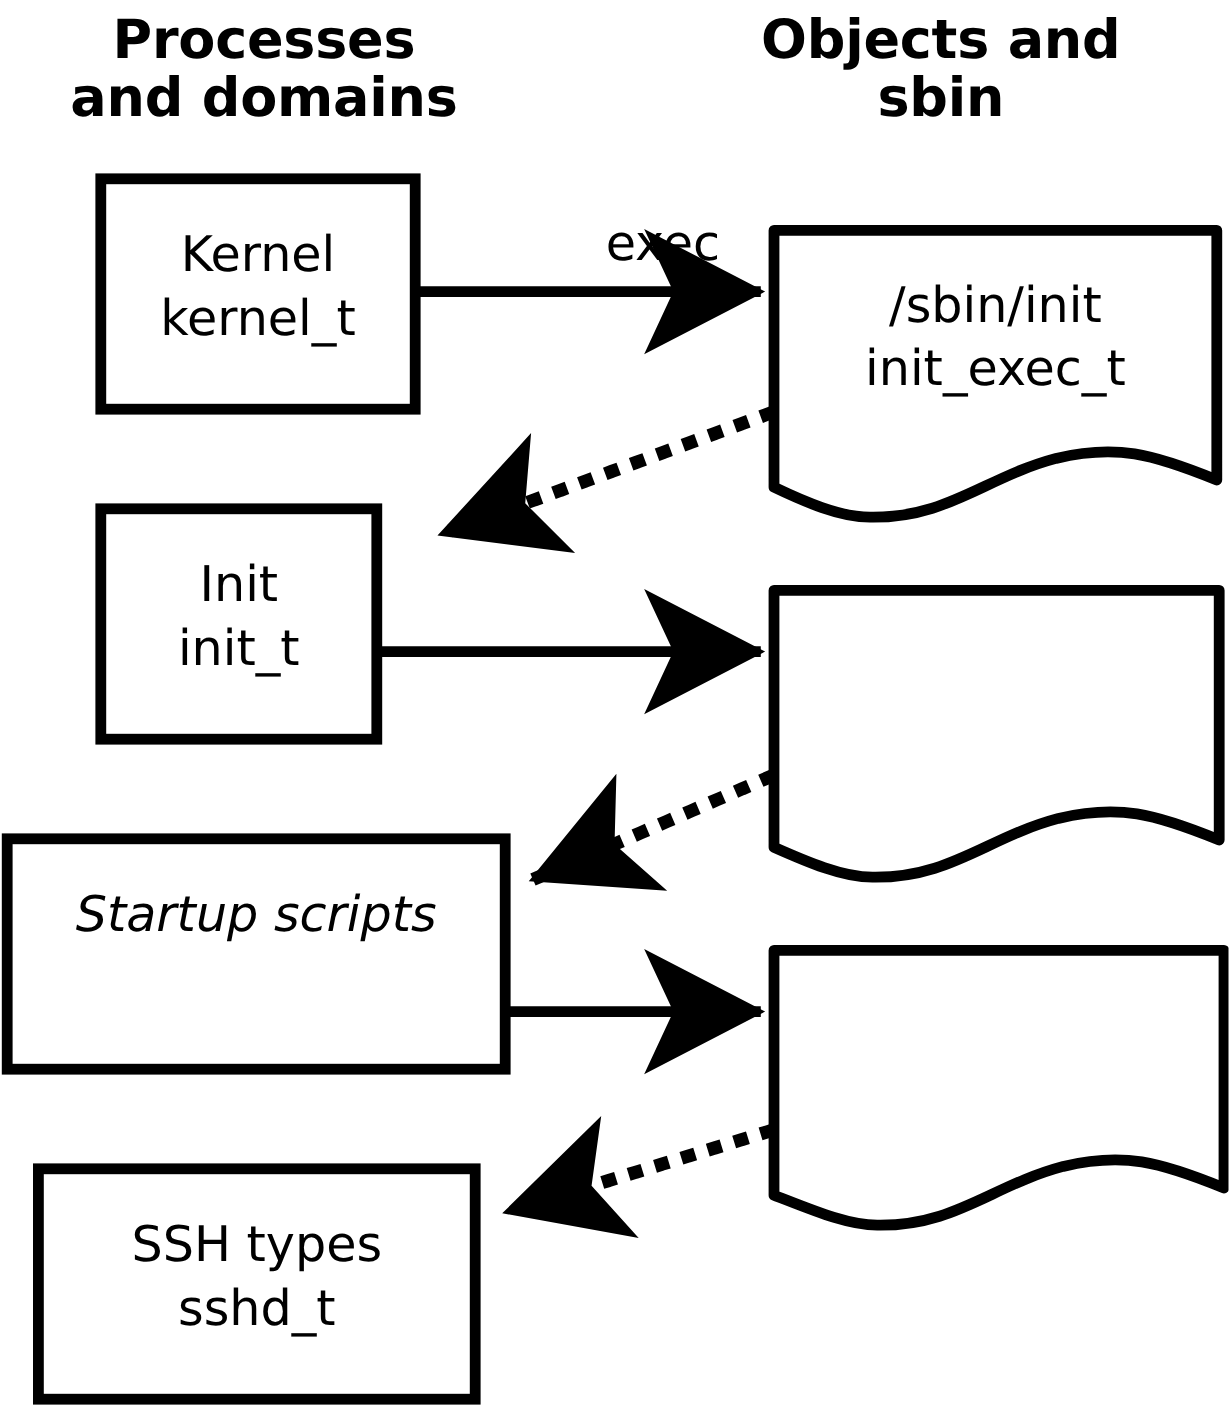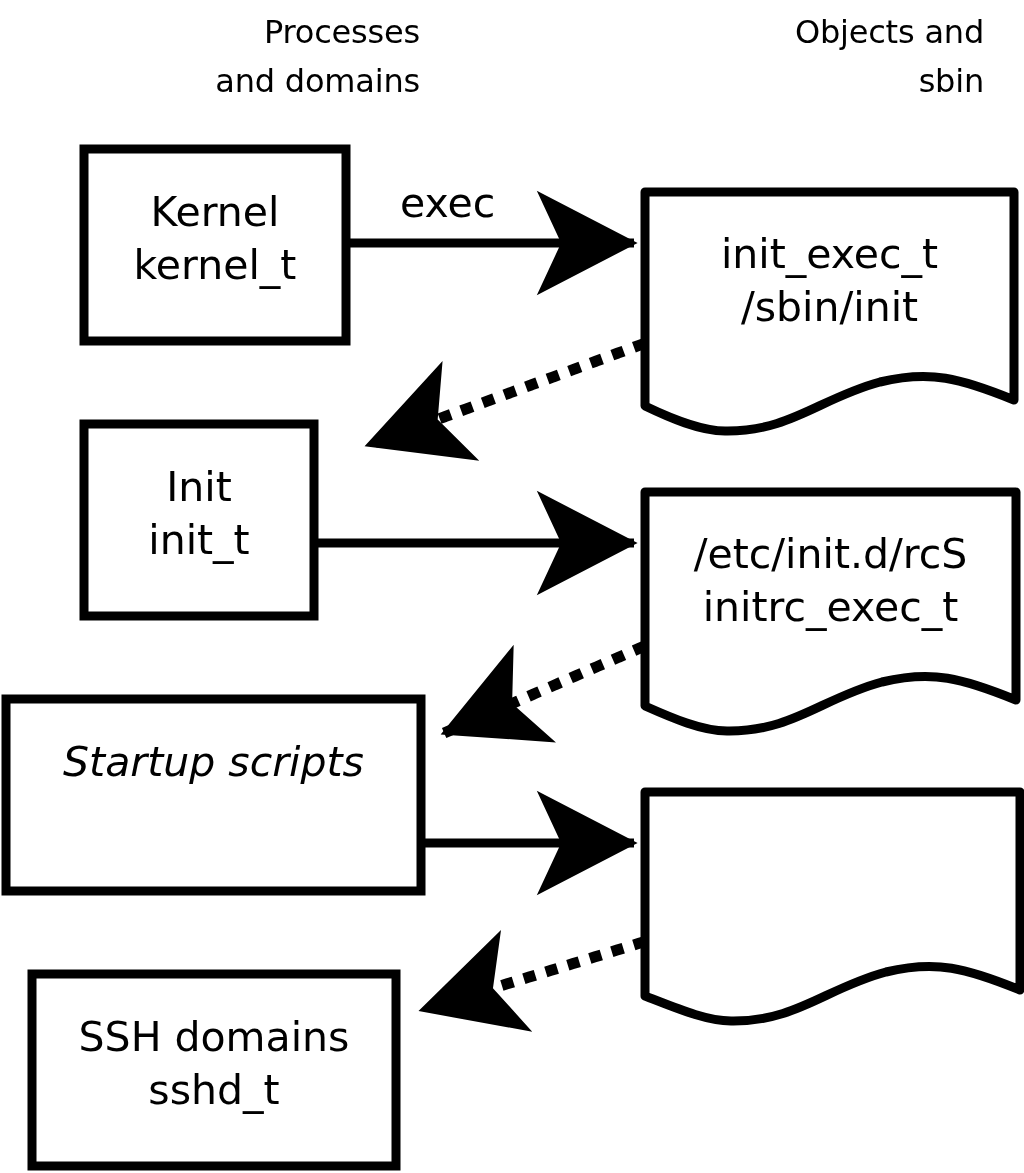--- a/index.html
+++ b/index.html
@@ -20,41 +20,41 @@
   }
   #diagram-svg {
     position: absolute;
     left: 0;
     top: 0;
     width: 1024px;
     height: 1173px;
   }
   .col-header {
     position: absolute;
-    font-weight: normal;
-    font-size: 32px;
+    font-weight: bold;
+    font-size: 45px;
     line-height: 49px;
-    text-align: right;
+    text-align: center;
     letter-spacing: -0.2px;
   }
   #header-processes { left: 20px;  top: 8px;  width: 400px; }
   #header-objects   { left: 584px; top: 8px;  width: 400px; }
 
   .node-label {
     position: absolute;
     font-size: 41px;
     line-height: 53px;
     text-align: center;
     white-space: nowrap;
   }
   .edge-label {
     position: absolute;
     font-size: 41px;
     line-height: 48px;
-    text-align: left;
+    text-align: right;
     white-space: nowrap;
   }
 </style>
 </head>
 <body>
 
 <div id="canvas">
 
   <div class="col-header" id="header-processes">
     <div>Processes</div>
@@ -119,32 +119,28 @@
   <div class="node-label" id="label-kernel" style="left:84px; top:186px; width:262px;">
     <div>Kernel</div>
     <div>kernel_t</div>
   </div>
 
   <div class="node-label" id="label-initrc" style="left:6px; top:736px; width:415px;font-style:italic;">
     <div>Startup scripts</div>
   </div>
 
   <div class="node-label" id="label-sshd" style="left:32px; top:1011px; width:364px;">
-    <div>SSH domains</div>
+    <div>SSH types</div>
     <div>sshd_t</div>
   </div>
 
   <div class="node-label" id="label-init-exec" style="left:645px; top:228px; width:369px;">
+    <div>/sbin/init</div>
     <div>init_exec_t</div>
-    <div>/sbin/init</div>
   </div>
 
-  <div class="node-label" id="label-initrc-exec" style="left:645px; top:528px; width:371px;">
-    <div>/etc/init.d/rcS</div>
-    <div>initrc_exec_t</div>
-  </div>
 
   <div class="node-label" id="label-sshd-exec" style="left:645px; top:828px; width:375px;">
   </div>
 
   <div class="edge-label" id="label-exec" style="left:400px; top:179px; width:200px;">exec</div>
 
 </div>
 
 </body></html>

